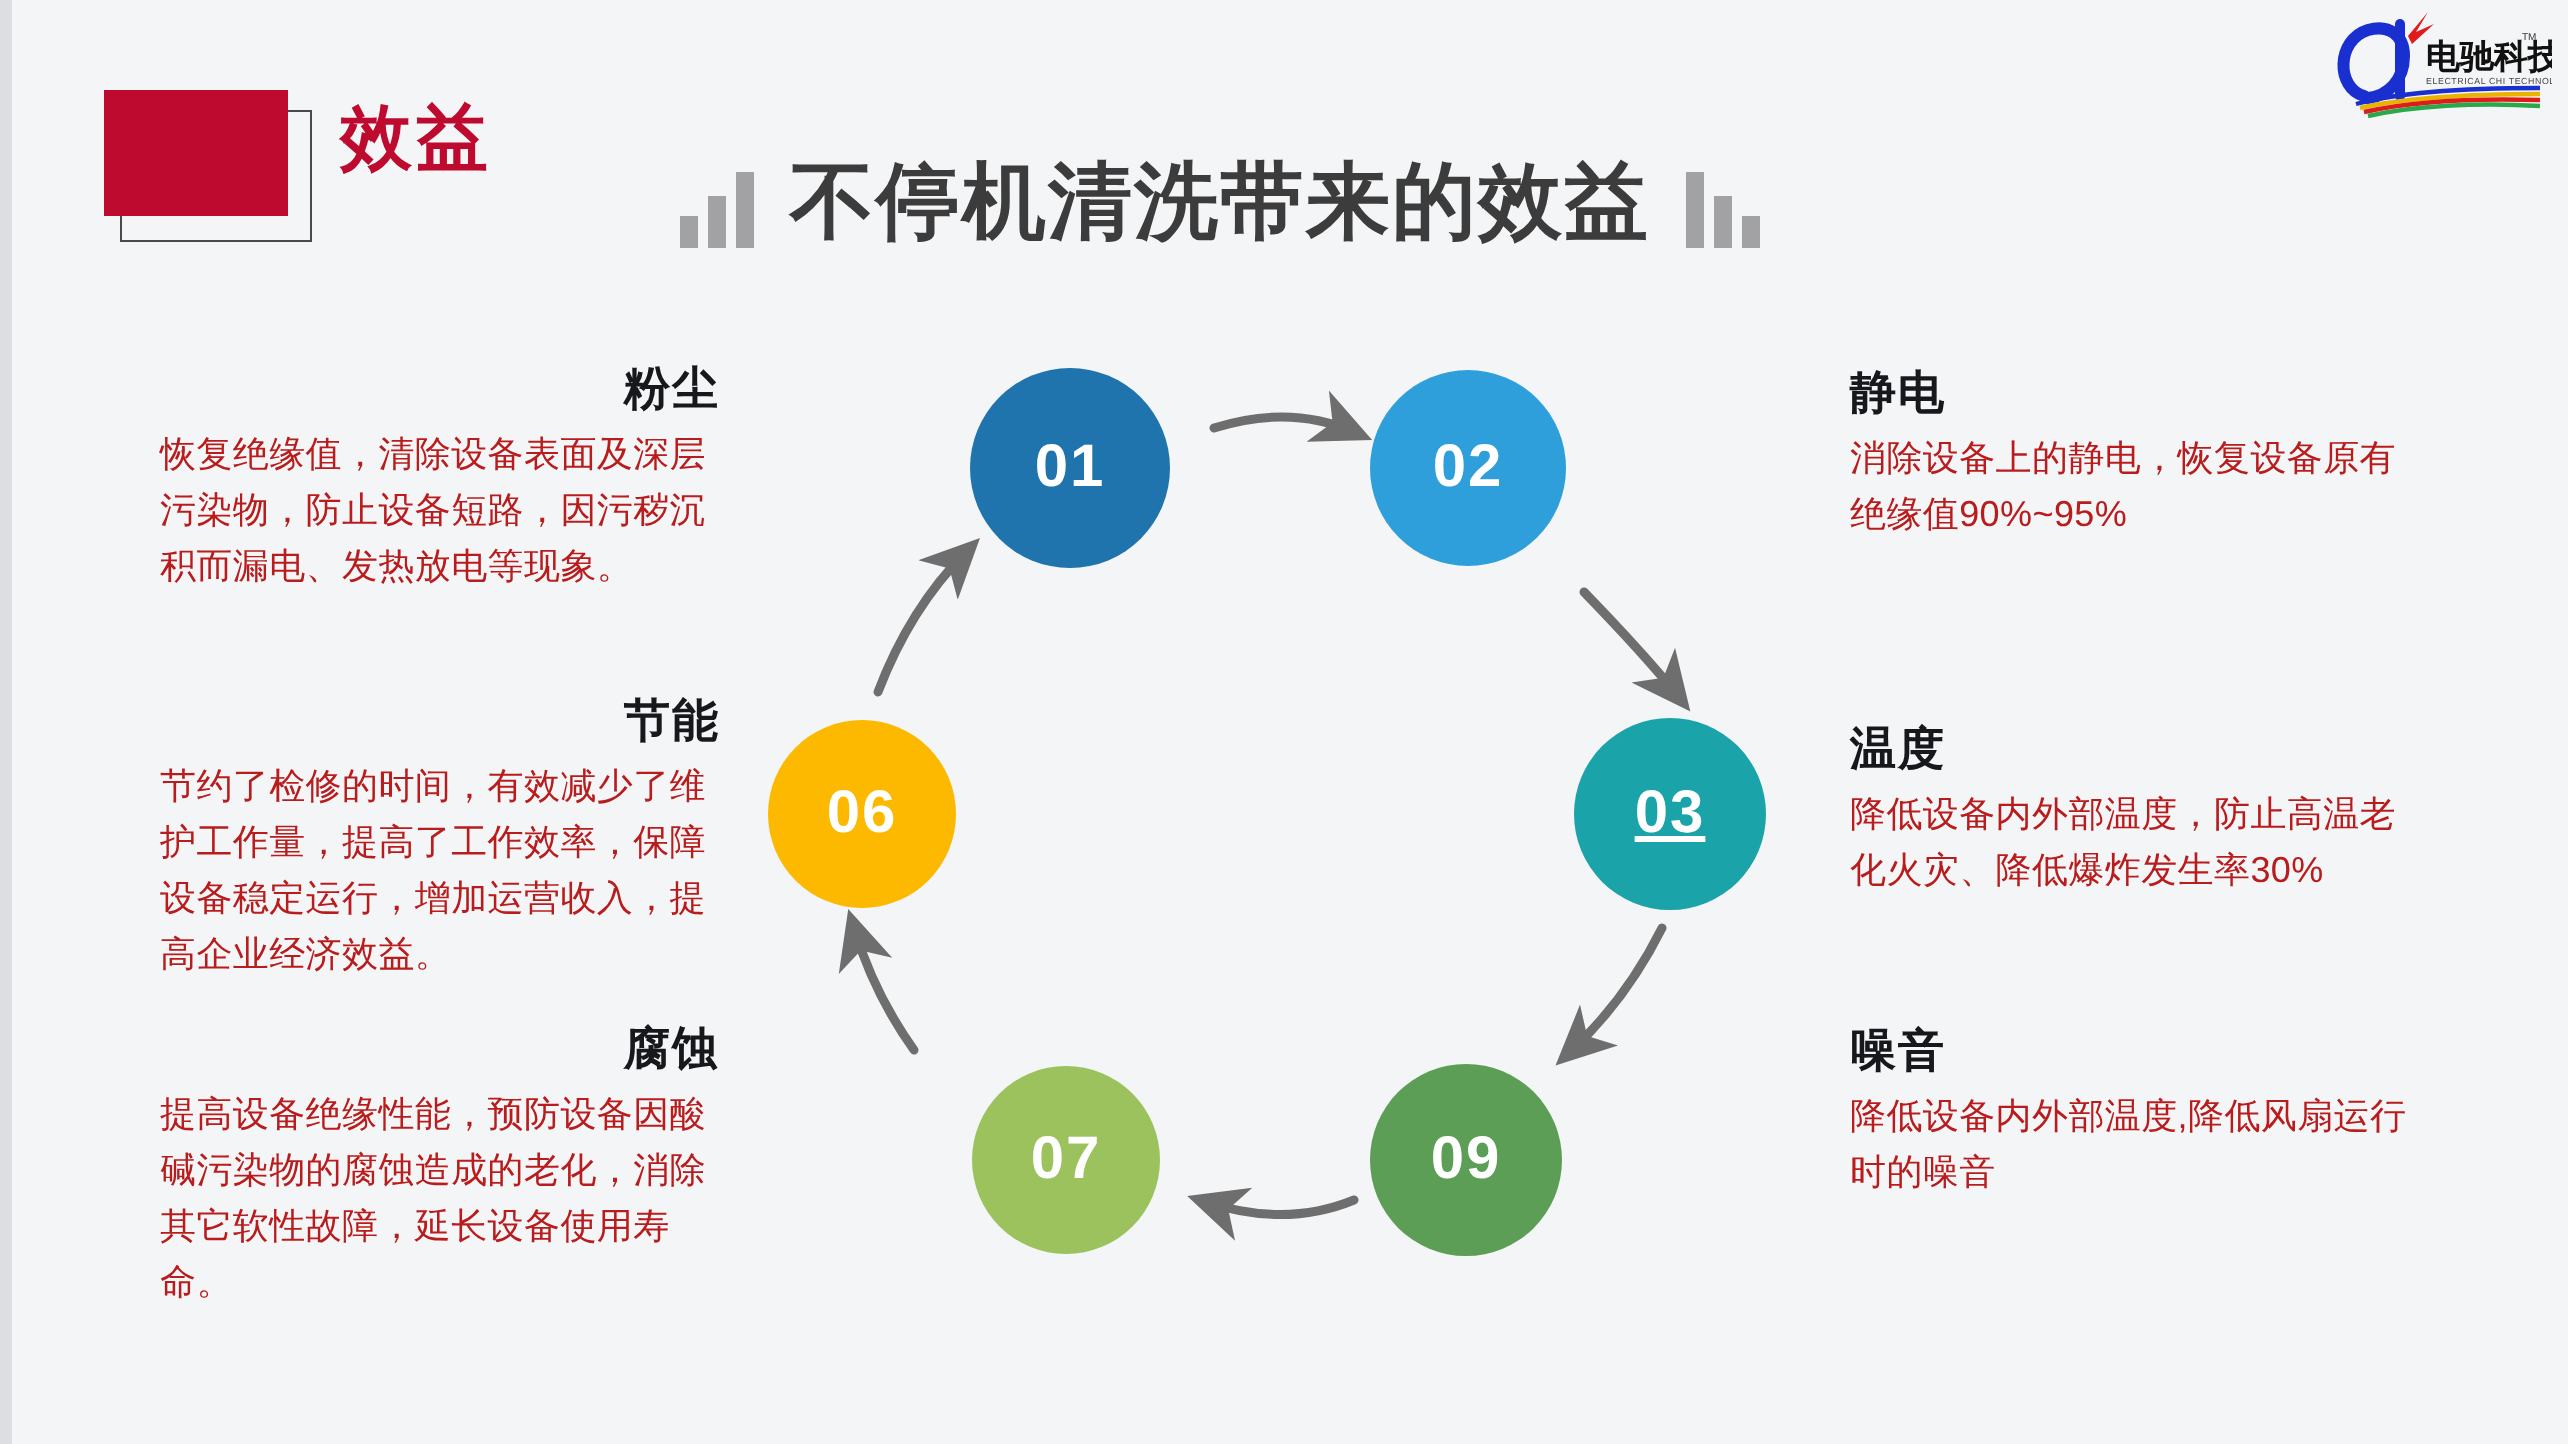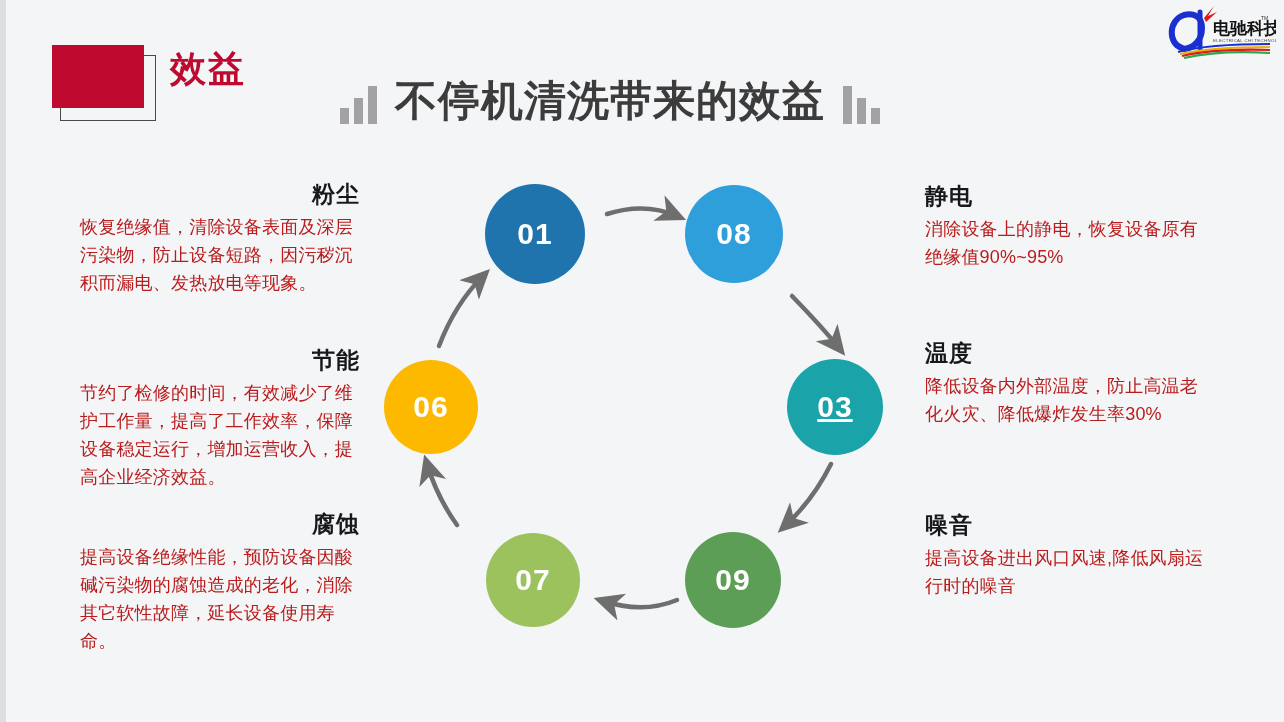--- a/index.html
+++ b/index.html
@@ -145,21 +145,21 @@
     letter-spacing: 0.2px;
   }
   .block.left { width: 280px; text-align: left; }
   .block.left .heading { text-align: right; }
   .block.right { width: 290px; text-align: left; }
 
   .blk-dust      { left: 80px;  top: 182px; }
   .blk-energy    { left: 80px;  top: 348px; }
   .blk-corrosion { left: 80px;  top: 512px; }
   .blk-static    { left: 925px; top: 184px; }
-  .blk-temp      { left: 925px; top: 341px; }
+  .blk-temp      { left: 925px; top: 362px; }
   .blk-noise     { left: 925px; top: 513px; }
 </style>
 </head>
 <body>
 
 <div class="slide">
 
   <div class="edge-strip"></div>
 
   <div class="badge-wrap">
@@ -212,21 +212,21 @@
       <path d="M476 314 Q458 350, 430 376" fill="none" stroke="#6e6e6e" stroke-width="4.5" stroke-linecap="round" marker-end="url(#ah)"></path>
 
       <path d="M322 450 Q288 464, 248 451" fill="none" stroke="#6e6e6e" stroke-width="4.5" stroke-linecap="round" marker-end="url(#ah)"></path>
 
       <path d="M102 375 Q82 347, 72 314" fill="none" stroke="#6e6e6e" stroke-width="4.5" stroke-linecap="round" marker-end="url(#ah)"></path>
 
       <path d="M84 196 Q100 154, 128 126" fill="none" stroke="#6e6e6e" stroke-width="4.5" stroke-linecap="round" marker-end="url(#ah)"></path>
     </svg>
 
     <div class="node node-1">01</div>
-    <div class="node node-2">08</div>
+    <div class="node node-2">02</div>
     <div class="node node-3">03</div>
     <div class="node node-4">09</div>
     <div class="node node-5">07</div>
     <div class="node node-6">06</div>
   </div>
 
   <div class="block left blk-dust">
     <div class="heading">粉尘</div>
     <div class="body">恢复绝缘值，清除设备表面及深层污染物，防止设备短路，因污秽沉积而漏电、发热放电等现象。</div>
   </div>
@@ -246,16 +246,16 @@
     <div class="body">消除设备上的静电，恢复设备原有绝缘值90%~95%</div>
   </div>
 
   <div class="block right blk-temp">
     <div class="heading">温度</div>
     <div class="body">降低设备内外部温度，防止高温老化火灾、降低爆炸发生率30%</div>
   </div>
 
   <div class="block right blk-noise">
     <div class="heading">噪音</div>
-    <div class="body">提高设备进出风口风速,降低风扇运行时的噪音</div>
+    <div class="body">降低设备内外部温度,降低风扇运行时的噪音</div>
   </div>
 
 </div>
 
 </body></html>

